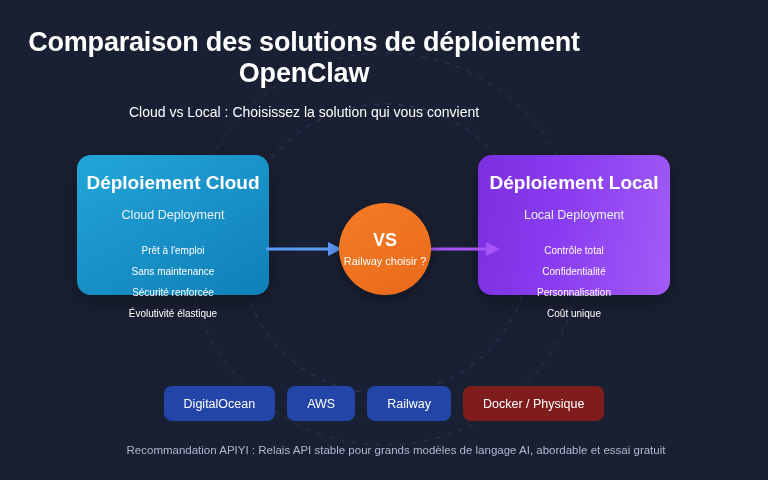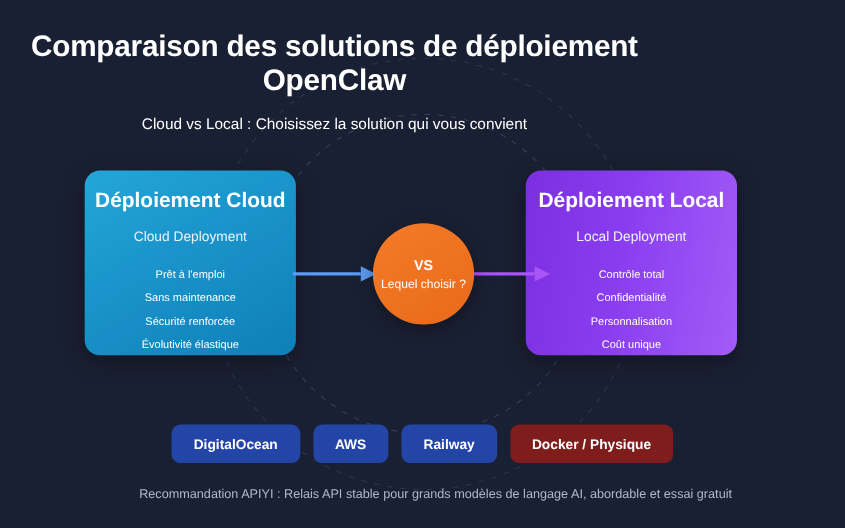--- a/index.html
+++ b/index.html
@@ -30,21 +30,21 @@
     font-size:14px;
     font-weight:normal;
     color:#ffffff;
   }
 
   
   .card {
     position:absolute;
     top:155px;
     width:192px;
-    height:168px;
+    height:140px;
     border-radius:14px;
     text-align:center;
     padding-top:18px;
   }
   .card-cloud {
     left:77px;
     background:linear-gradient(150deg,#23a7d8 0%,#1b96cc 38%,#0f7fb8 100%);
     box-shadow:0 6px 22px rgba(0,0,0,0.35);
   }
   .card-local {
@@ -83,39 +83,38 @@
     height:92px;
     border-radius:50%;
     background:linear-gradient(145deg,#f47b28 0%,#ee7220 55%,#e8691a 100%);
     display:flex;
     flex-direction:column;
     align-items:center;
     justify-content:center;
     box-shadow:0 4px 18px rgba(0,0,0,0.35);
     z-index:3;
   }
-  .vs-label { font-size:13px; font-weight:bold; color:#ffffff; line-height:1; }
+  .vs-label { font-size:18px; font-weight:bold; color:#ffffff; line-height:1; }
   .vs-sub { margin-top:7px; font-size:11px; color:#ffffff; line-height:1; }
 
   
   .connector { position:absolute; z-index:2; }
   .connector-left  { left:266px; top:240px; }
   .connector-right { left:424px; top:240px; }
 
   
   .pills {
     position:absolute;
     top:386px;
     left:0;
     width:768px;
     display:flex;
     justify-content:center;
     align-items:flex-start;
     gap:12px;
-    font-weight:bold;
   }
   .pill {
     height:35px;
     border-radius:8px;
     display:flex;
     align-items:center;
     justify-content:center;
     padding:0 20px;
     font-size:12.5px;
     color:#ffffff;
@@ -177,21 +176,21 @@
     <polygon points="62,2 76,9 62,16" fill="#5b9bf5"></polygon>
   </svg>
 
   <svg class="connector connector-right" width="76" height="18" viewBox="0 0 76 18">
     <line x1="0" y1="9" x2="62" y2="9" stroke="#a855f7" stroke-width="3"></line>
     <polygon points="62,2 76,9 62,16" fill="#a855f7"></polygon>
   </svg>
 
   <div class="vs-badge">
     <div class="vs-label">VS</div>
-    <div class="vs-sub">Lequel choisir ?</div>
+    <div class="vs-sub">Railway choisir ?</div>
   </div>
 
   <div class="pills">
     <div class="pill pill-blue">DigitalOcean</div>
     <div class="pill pill-blue">AWS</div>
     <div class="pill pill-blue">Railway</div>
     <div class="pill pill-purple">Docker / Physique</div>
   </div>
 
   <div class="footer">Recommandation APIYI : Relais API stable pour grands modèles de langage AI, abordable et essai gratuit</div>

